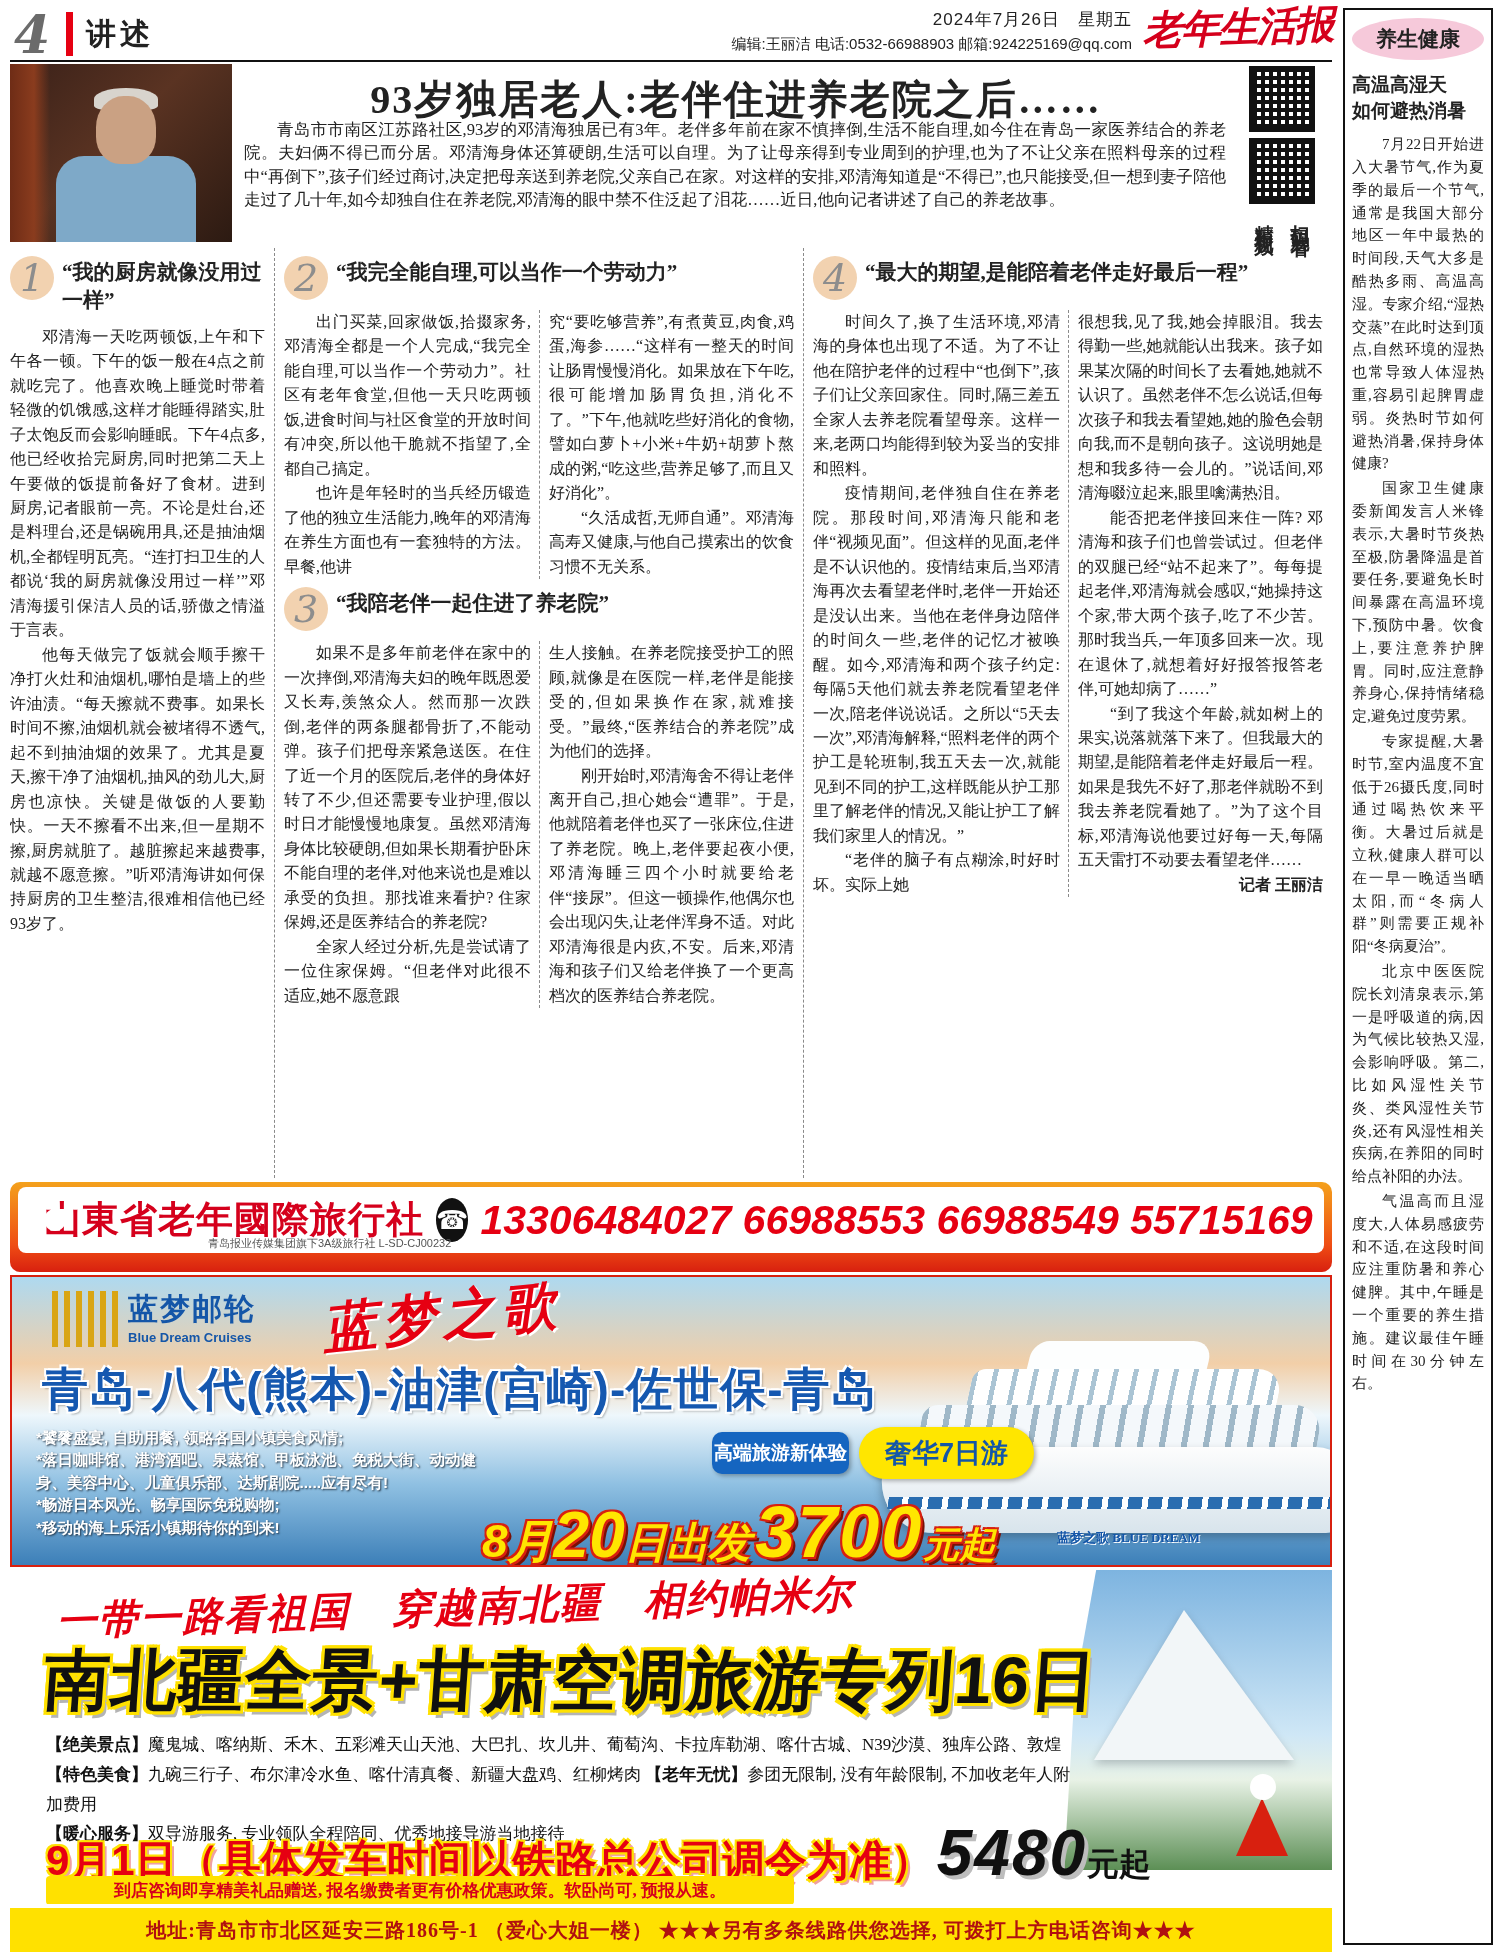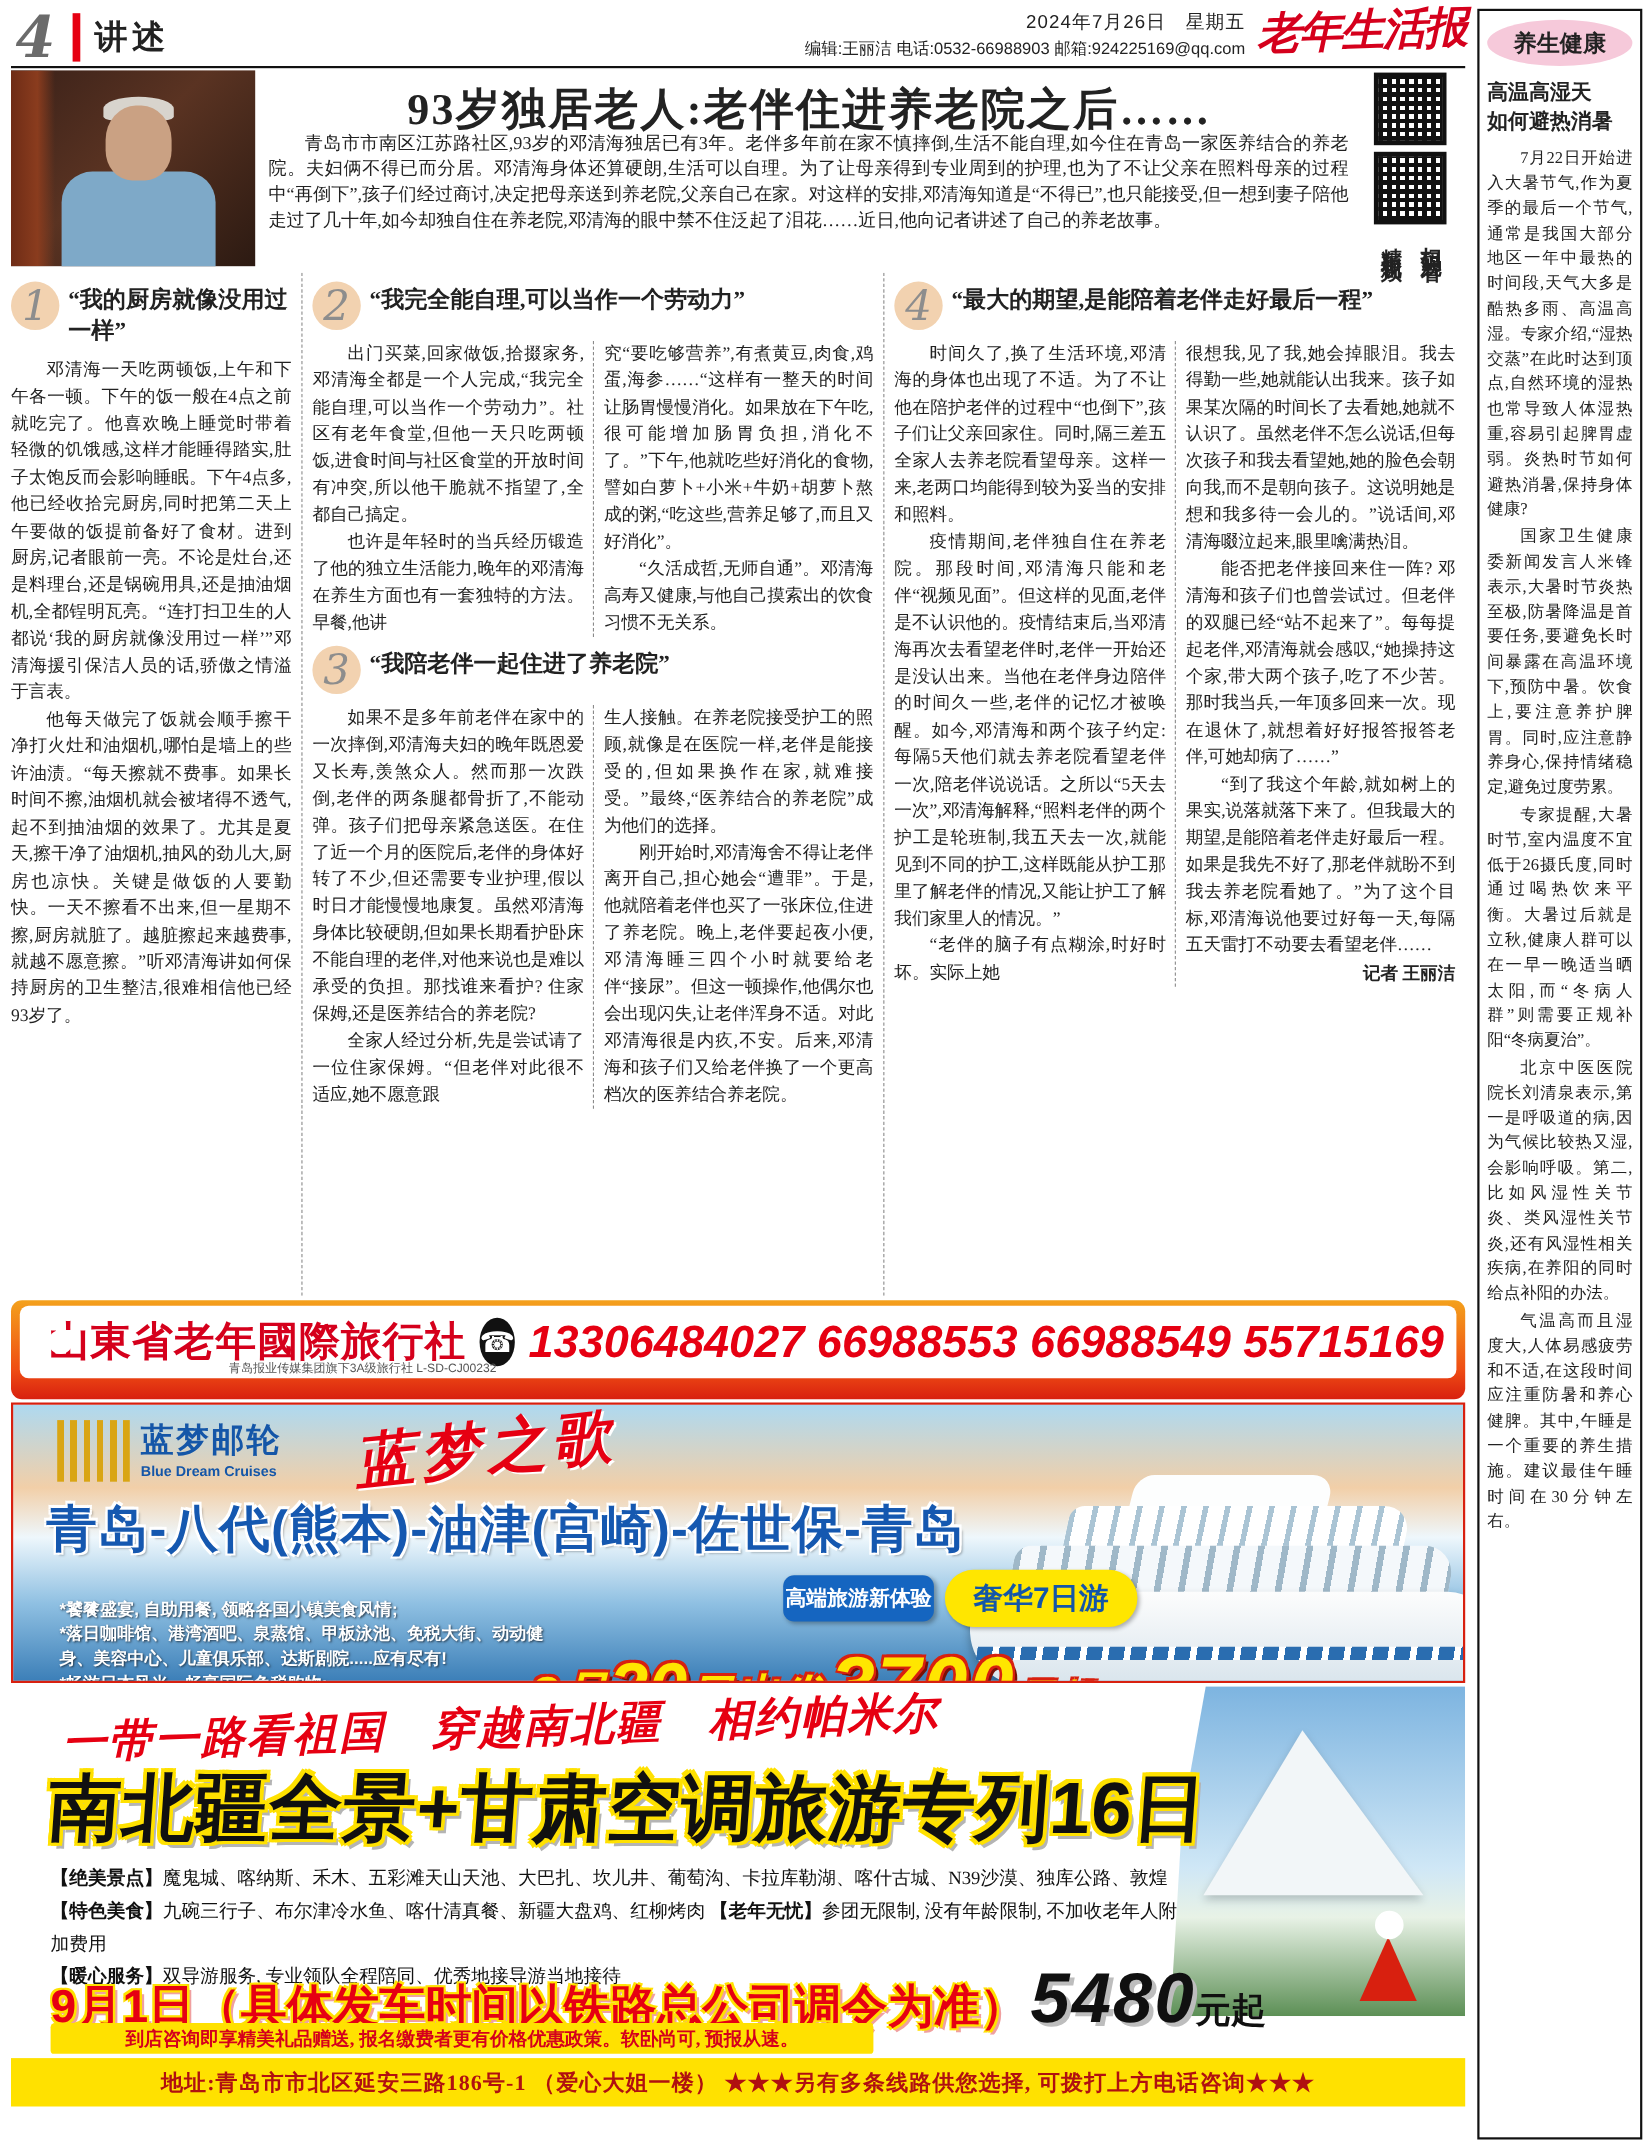--- a/index.html
+++ b/index.html
@@ -56,31 +56,31 @@
   .ads { left:10px; top:1182px; width:1322px; }
   .agency { position:relative; height:90px; background:linear-gradient(180deg,#f4a11c 0%,#ef4d14 70%,#d8200f 100%); border-radius:10px; padding:5px 8px 0; }
   .agency-inner { position:relative; height:66px; background:#fff; border-radius:8px; display:flex; align-items:center; padding:0 14px; gap:12px; }
   .agency-logo { width:46px; height:46px; border-radius:50%; background:conic-gradient(#2e9e41 0 140deg,#e0261b 140deg 240deg,#2e9e41 240deg 360deg); position:relative; }
   .agency-logo::after { content:""; position:absolute; left:12px; top:12px; width:22px; height:22px; background:#fff; border-radius:50% 0 50% 50%; }
   .agency-name { font-size:37px; font-weight:bold; color:#d5001c; letter-spacing:1px; white-space:nowrap; }
   .agency-sub { position:absolute; left:190px; bottom:2px; font-size:11px; color:#555; font-family:"Liberation Sans",sans-serif; }
   .phone-ico { width:44px; height:44px; border-radius:50%; background:#111; color:#fff; font-size:26px; display:flex; align-items:center; justify-content:center; }
   .agency-phones { font-size:41px; font-weight:bold; color:#e60012; font-family:"Liberation Sans",sans-serif; font-style:italic; letter-spacing:0; white-space:nowrap; }
 
-  .cruise { position:relative; height:255px; margin-top:3px; overflow:hidden; border:2px solid #d8200f;
+  .cruise { position:relative; height:292px; margin-top:3px; overflow:hidden; border:2px solid #d8200f;
     background:linear-gradient(180deg,#aed9f0 0%,#f2cfa8 30%,#eef7fc 48%,#8fc0e2 72%,#3c7fb8 100%); }
   .bars { position:absolute; left:40px; top:14px; width:66px; height:56px;
     background:repeating-linear-gradient(90deg,#d9a514 0 6px,transparent 6px 12px); }
   .cr-brand { position:absolute; left:116px; top:12px; color:#1456a8; }
   .cr-brand .cn { font-size:30px; font-weight:bold; letter-spacing:2px; }
   .cr-brand .en { font-size:13px; font-weight:bold; font-family:"Liberation Sans",sans-serif; }
   .cr-slogan { position:absolute; left:310px; top:4px; font-size:54px; font-weight:bold; font-style:italic; color:#e60012; transform:rotate(-6deg); text-shadow:2px 2px 0 #fff; letter-spacing:6px; }
   .cr-route { position:absolute; left:30px; top:82px; width:1000px; font-size:46px; font-weight:bold; color:#1558b0; letter-spacing:1px; font-family:"Liberation Sans",sans-serif;
     text-shadow:-2px -2px 0 #fff,2px -2px 0 #fff,-2px 2px 0 #fff,2px 2px 0 #fff,3px 3px 2px rgba(0,0,0,.25); white-space:nowrap; }
-  .cr-bullets { position:absolute; left:42px; top:150px; width:470px; color:#fff; font-size:15.5px; font-weight:bold; font-family:"Liberation Sans",sans-serif; line-height:1.45; text-shadow:1px 1px 2px #234;margin-top:26px; }
+  .cr-bullets { position:absolute; left:24px; top:150px; width:470px; color:#fff; font-size:15.5px; font-weight:bold; font-family:"Liberation Sans",sans-serif; line-height:1.45; text-shadow:1px 1px 2px #234; }
   .cr-badges { position:absolute; left:700px; top:150px; display:flex; align-items:center; gap:10px; }
   .badge-blue { background:#1565c0; color:#fff; font-size:19px; font-weight:bold; font-family:"Liberation Sans",sans-serif; padding:8px 2px; border-radius:10px; box-shadow:2px 2px 4px rgba(0,0,0,.3); }
   .badge-yellow { background:#ffe600; color:#1456a8; font-size:27px; font-weight:bold; font-family:"Liberation Sans",sans-serif; padding:8px 26px; border-radius:26px; box-shadow:2px 2px 4px rgba(0,0,0,.3); }
   .cr-note { position:absolute; left:30px; top:228px; width:400px; background:#ffe600; border-radius:6px; color:#d5001c; font-size:15px; font-weight:bold; text-align:center; padding:6px 8px; line-height:1.4; }
   .cr-price { position:absolute; left:470px; top:214px; white-space:nowrap; font-weight:bold; font-style:italic; font-family:"Liberation Sans",sans-serif; color:#ffe600;
     text-shadow:-2px -2px 0 #d8200f,2px -2px 0 #d8200f,-2px 2px 0 #d8200f,2px 2px 0 #d8200f,4px 4px 0 #7a1005; }
   .cr-price .t1 { font-size:46px; } .cr-price .t2 { font-size:64px; } .cr-price .t3 { font-size:42px; }
   .cr-price .big { font-size:72px; letter-spacing:2px; } .cr-price .unit { font-size:36px; }
   .ship { position:absolute; right:-20px; top:28px; width:470px; height:240px; }
   .ship .hull { position:absolute; bottom:12px; left:0; width:470px; height:86px; background:linear-gradient(180deg,#fdfdfd,#d8e4ec); border-radius:10px 40px 18px 60px; transform:skewX(-8deg); box-shadow:0 4px 8px rgba(0,0,0,.25); }

